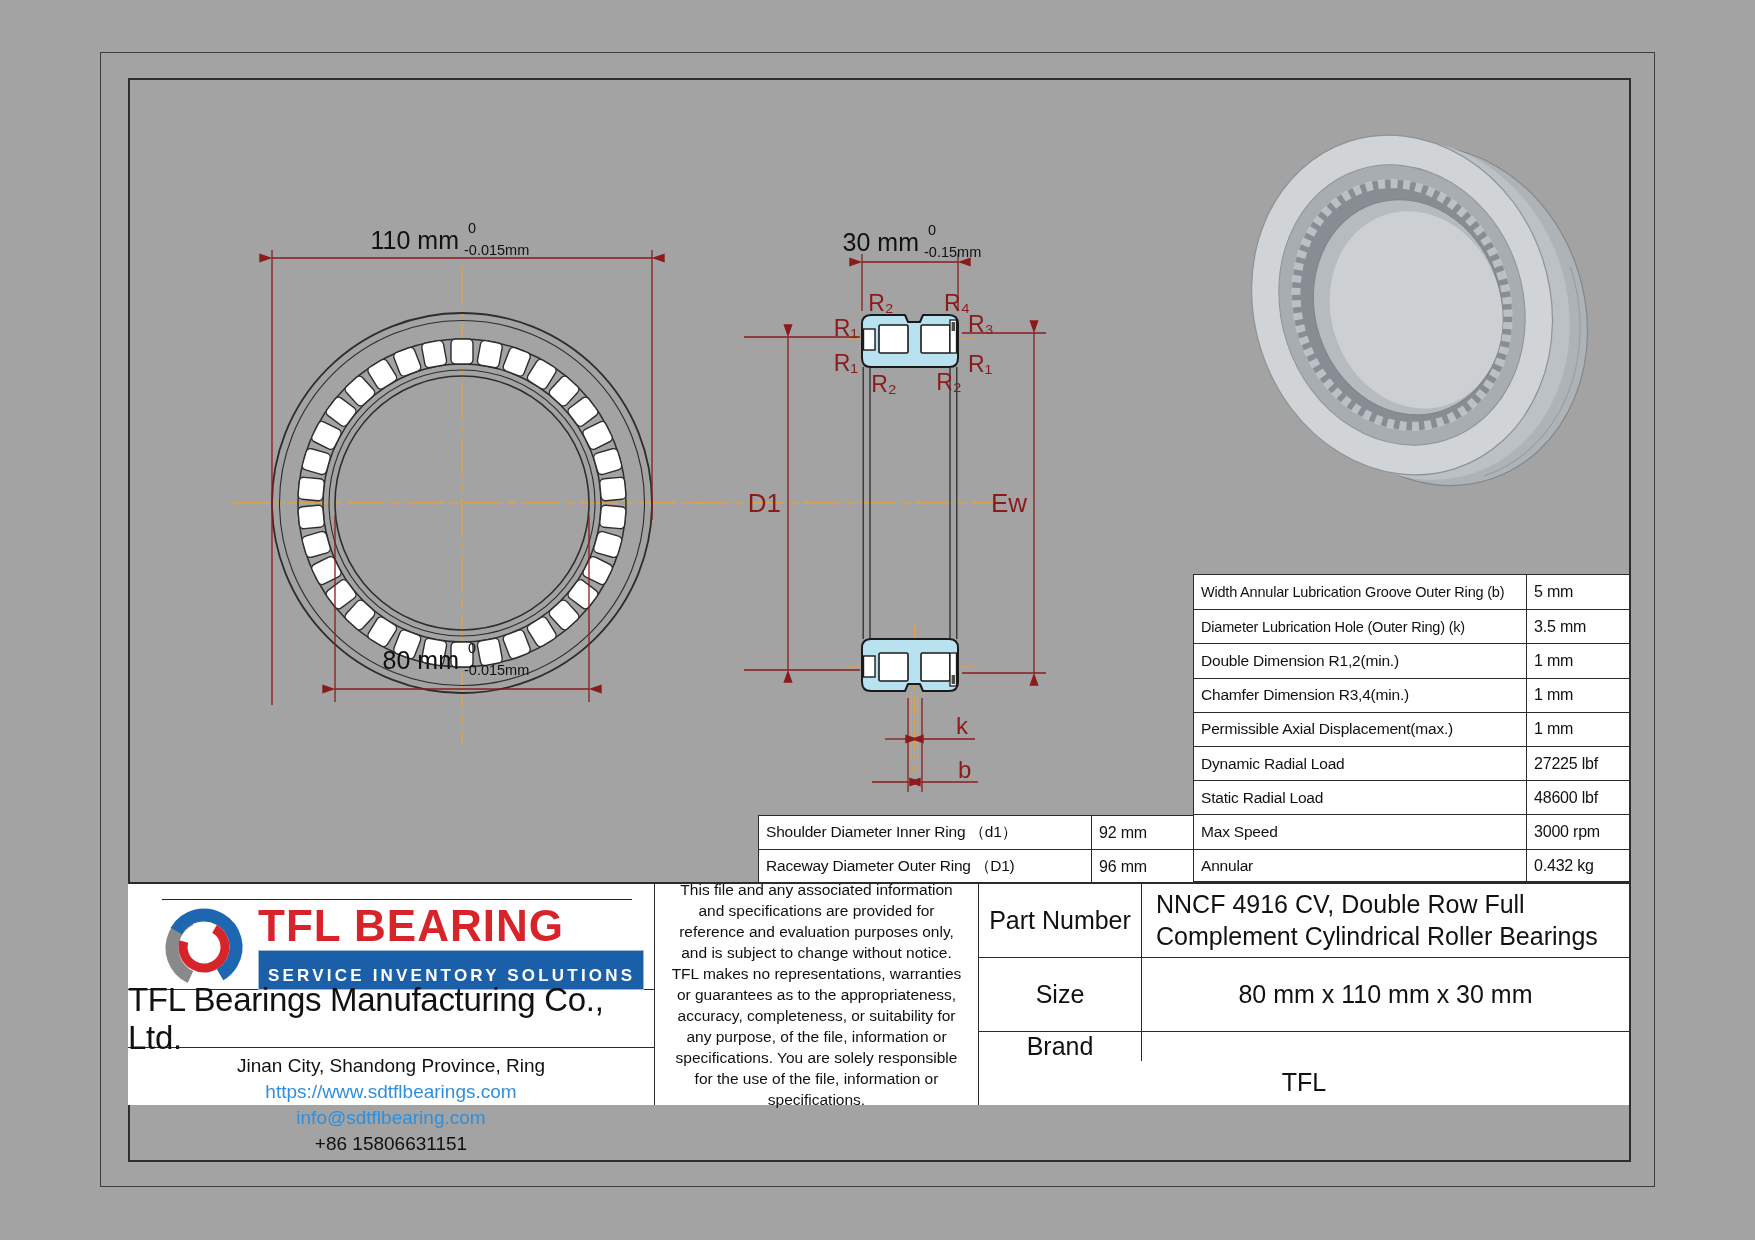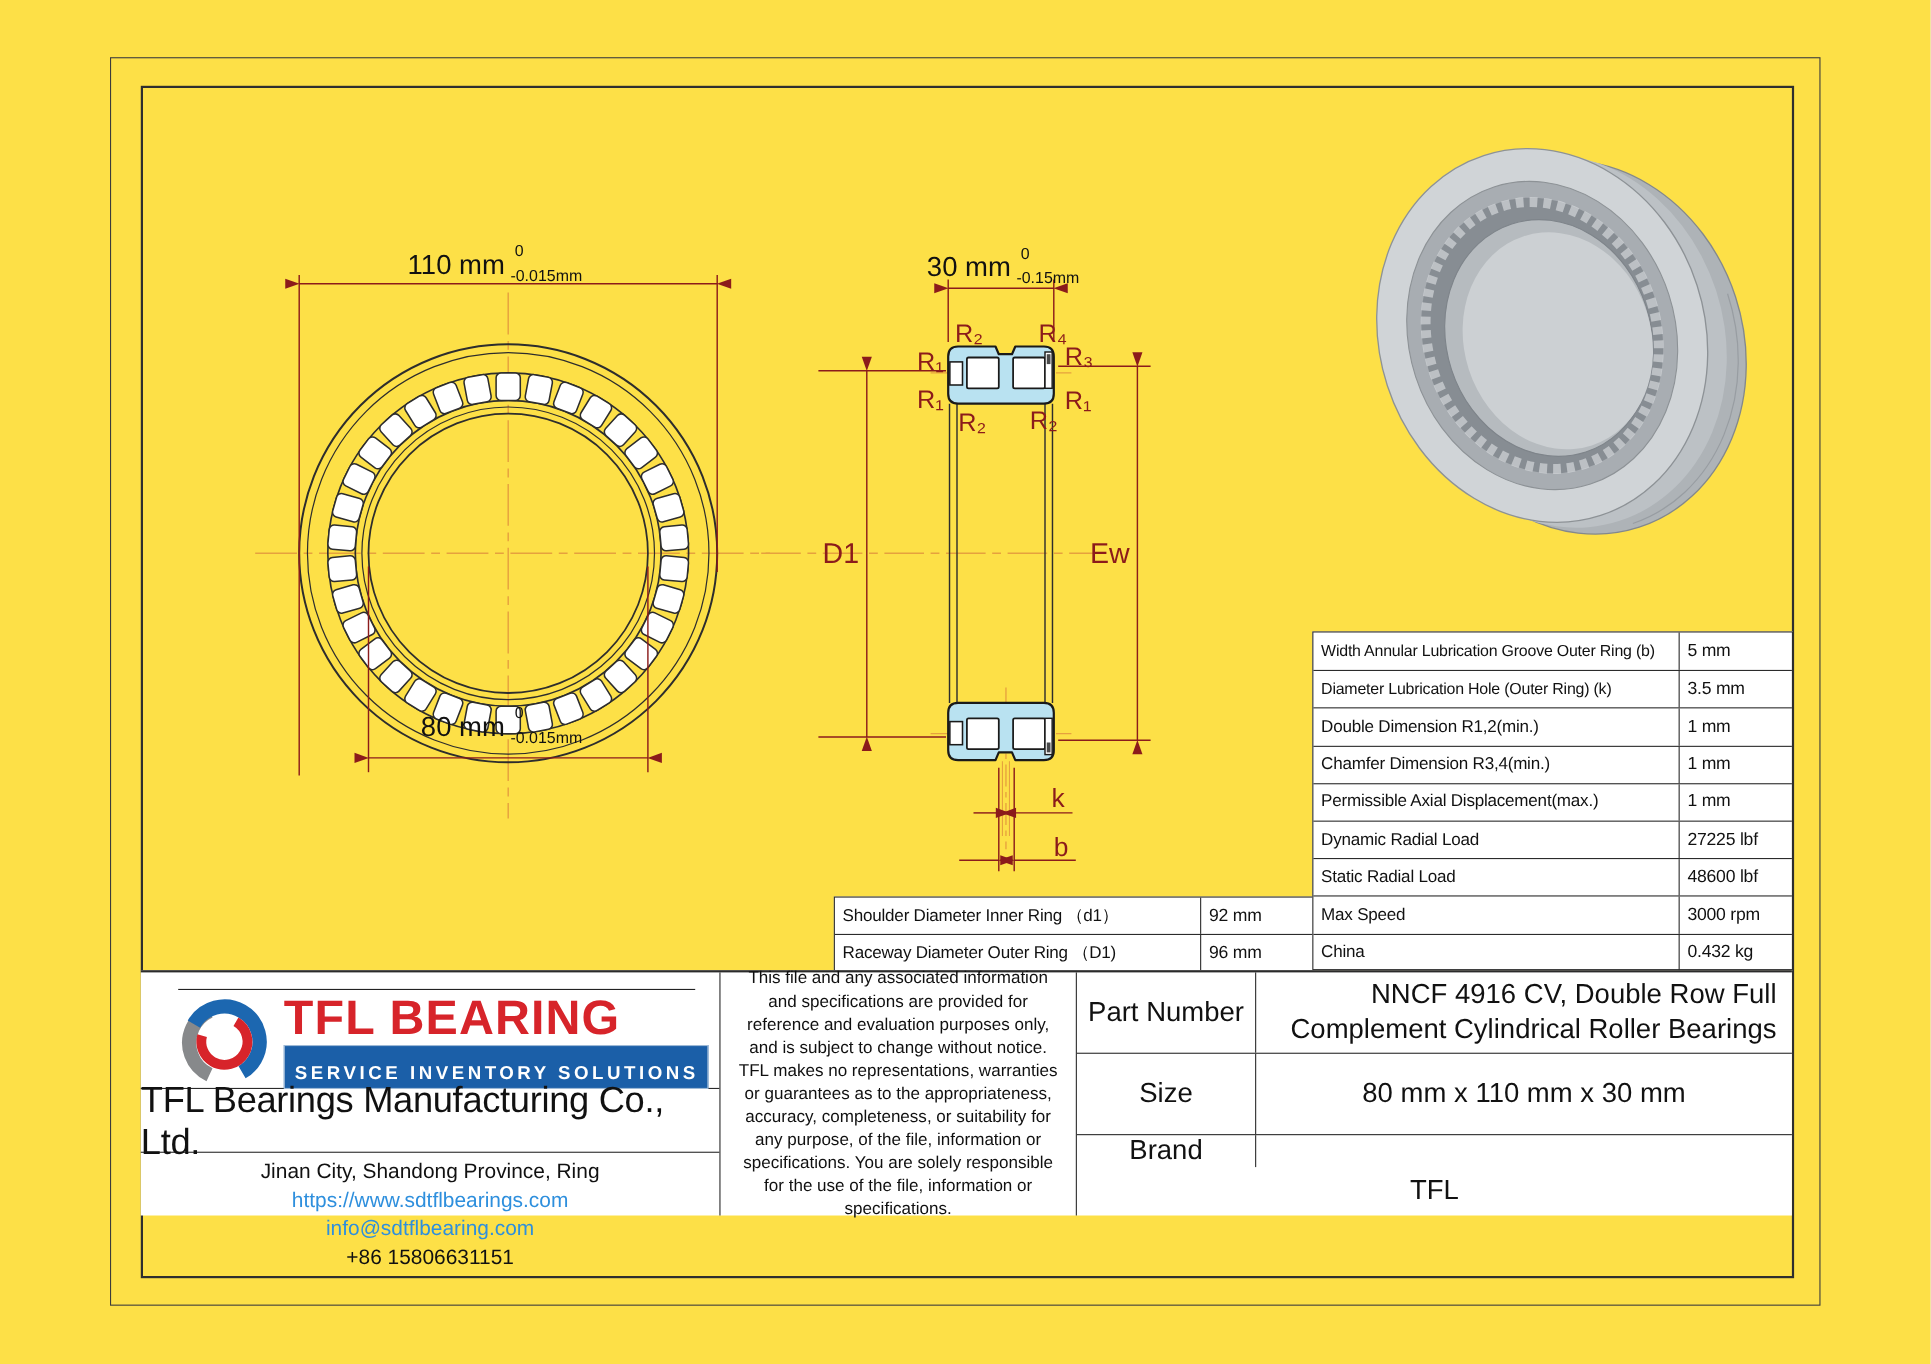--- a/index.html
+++ b/index.html
@@ -1,17 +1,17 @@
 <!DOCTYPE html>
 <html><head>
 <meta charset="utf-8">
 <style>
   html,body{margin:0;padding:0;background:#e9e9e9;}
   .sheet{
-    position:relative;width:1755px;height:1240px;background:#fde047;
+    position:relative;width:1755px;height:1240px;background:#a3a3a3;
     font-family:"Liberation Sans","DejaVu Sans",sans-serif;color:#111;overflow:hidden;
   }
   .frame-outer{position:absolute;left:100px;top:52px;width:1553px;height:1133px;border:1.5px solid #3c3c3c;}
   .frame-inner{position:absolute;left:128px;top:78px;width:1499px;height:1080px;border:2px solid #2e2e2e;}
   svg.drawing{position:absolute;left:0;top:0;}
   svg text{font-family:"Liberation Sans","DejaVu Sans",sans-serif;}
 
   
   .tbl{position:absolute;border:1.6px solid #2b2b2b;box-sizing:border-box;background:#fff;}
   .tbl .trow{display:flex;box-sizing:border-box;border-top:1.2px solid #2b2b2b;}
@@ -40,21 +40,21 @@
   .logo-brand{color:#d7242a;font-weight:bold;font-size:44px;line-height:44px;letter-spacing:1px;white-space:nowrap;}
   .logo-tag{margin-top:2px;background:#1b5fa8;color:#fff;font-weight:bold;font-size:17px;letter-spacing:3.2px;padding:15px 8px 3px 9px;white-space:nowrap;border:1px solid #9db9d6;}
   .company-cell{position:absolute;left:0;top:106px;width:100%;height:58px;border-bottom:1.5px solid #2b2b2b;box-sizing:border-box;
     display:flex;align-items:center;justify-content:center;font-size:33px;letter-spacing:-0.3px;}
   .contact-cell{position:absolute;left:0;top:164px;width:100%;height:114px;display:flex;flex-direction:column;align-items:center;justify-content:center;gap:4px;font-size:19px;}
   .contact-cell .lnk{color:#2e8fdd;text-decoration:none;}
   .disc-text{width:300px;text-align:center;font-size:15.5px;line-height:1.36;color:#101010;}
   .frow{flex:1;display:flex;border-bottom:1.5px solid #2b2b2b;box-sizing:border-box;}
   .frow:last-child{border-bottom:none;flex-direction:column;}
   .frow .flab{width:163px;border-right:1.5px solid #2b2b2b;box-sizing:border-box;display:flex;align-items:center;justify-content:center;font-size:25px;}
-  .frow .fval{flex:1;display:flex;align-items:center;justify-content:center;text-align:right;font-size:25px;padding:0 14px;line-height:1.25;}
+  .frow .fval{flex:1;display:flex;align-items:center;justify-content:center;text-align:left;font-size:25px;padding:0 14px;line-height:1.25;}
 </style>
 </head>
 <body>
 
 <div class="sheet">
 
   <div class="frame-outer"></div>
   <div class="frame-inner"></div>
 
   <svg class="drawing" width="1755" height="1240" viewBox="0 0 1755 1240">
@@ -271,21 +271,21 @@
     </div>
     <div class="trow">
       <div class="tc lab">Static Radial Load</div>
       <div class="tc val">48600 lbf</div>
     </div>
     <div class="trow">
       <div class="tc lab">Max Speed</div>
       <div class="tc val">3000 rpm</div>
     </div>
     <div class="trow">
-      <div class="tc lab">China</div>
+      <div class="tc lab">Annular</div>
       <div class="tc val">0.432 kg</div>
     </div>
   </div>
 
   <div class="tblock">
 
     <div class="tb-col logo-col">
       <div class="logo-cell">
         <div class="logo-rule"></div>
         <div class="logo-wrap">

